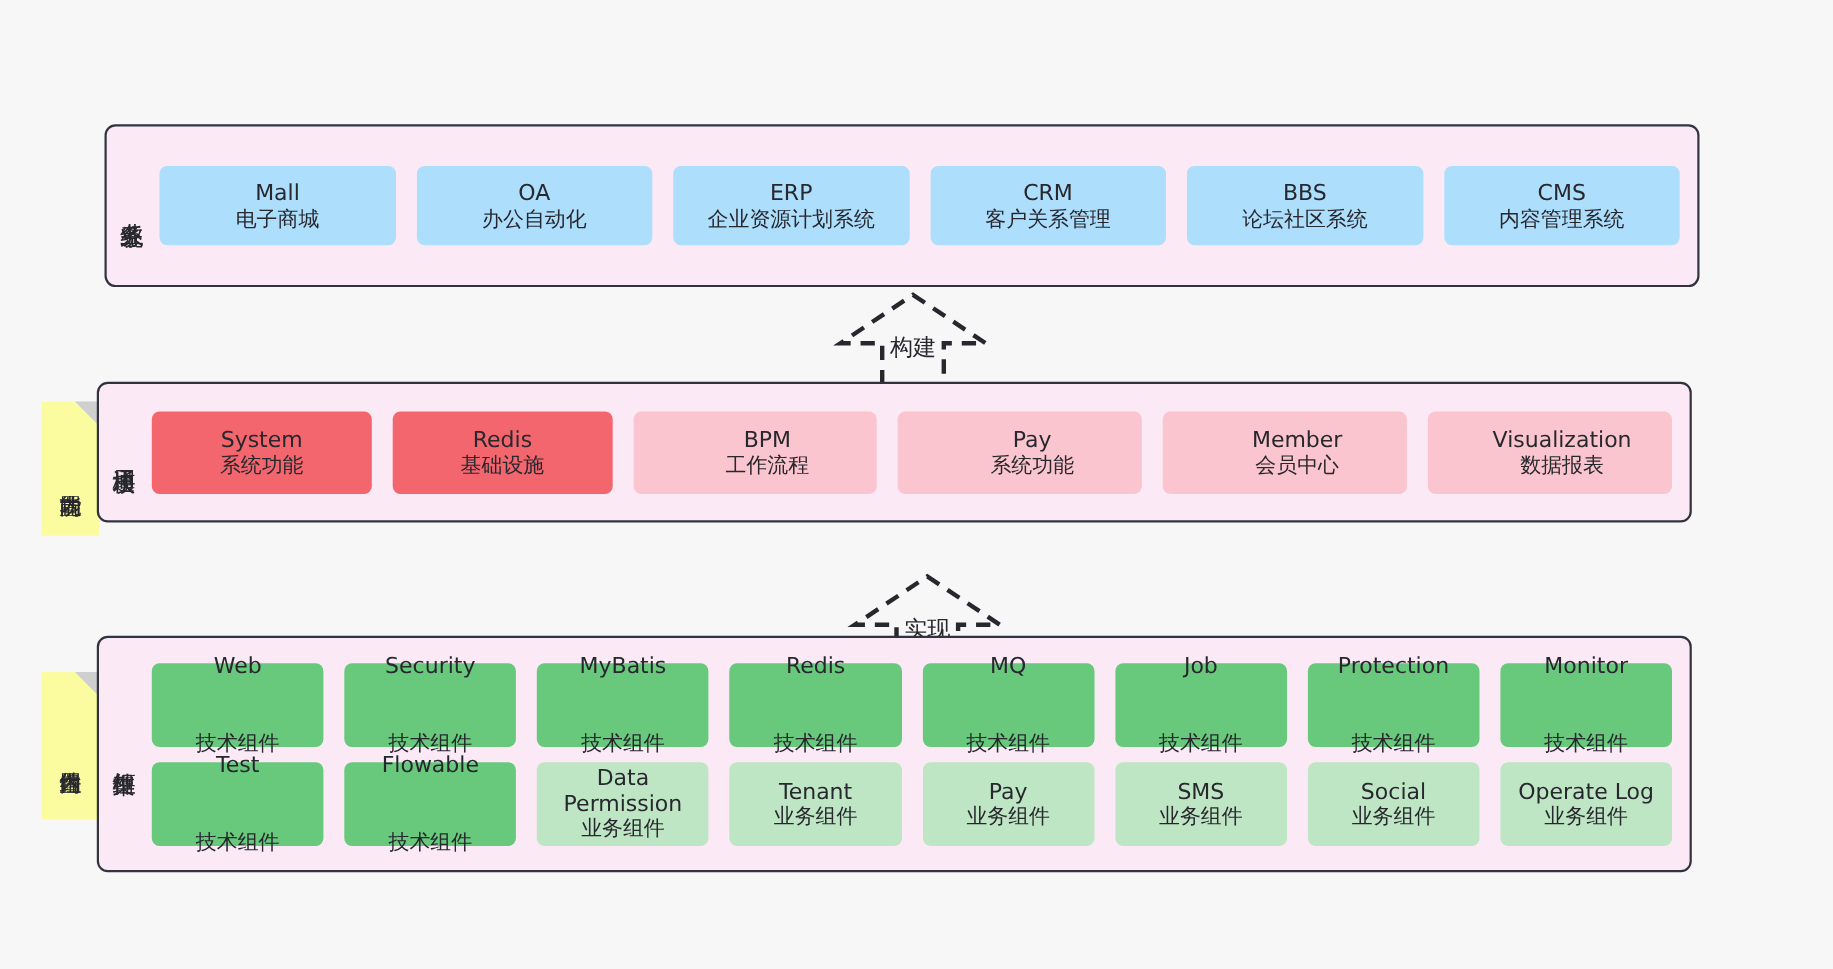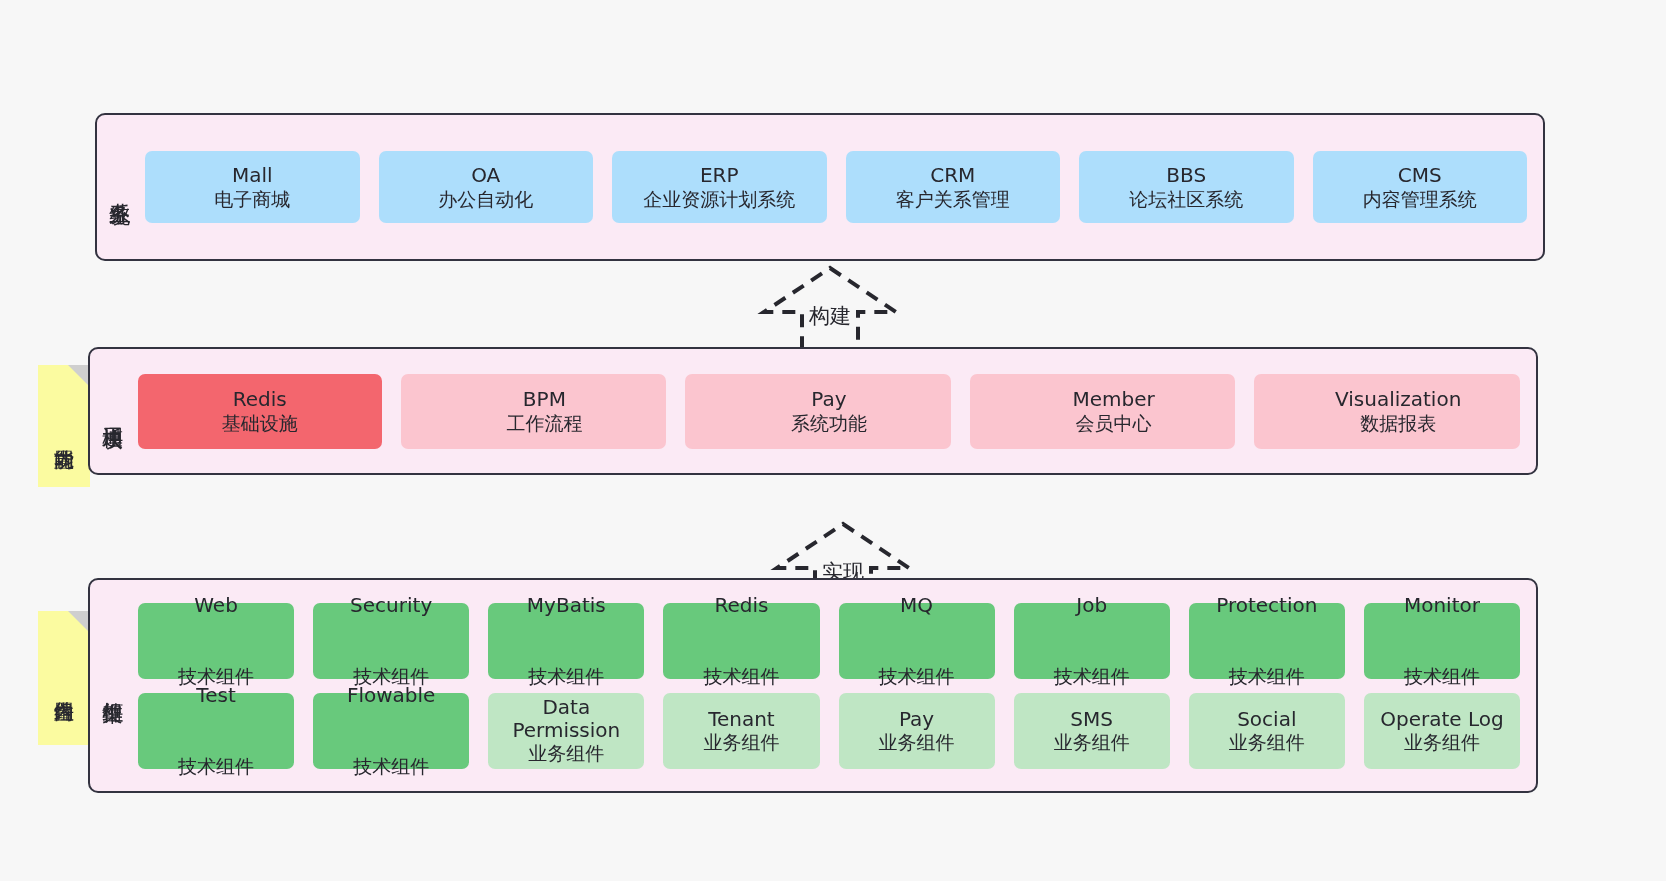--- a/index.html
+++ b/index.html
@@ -165,20 +165,24 @@
   <div class="sticky" style="left:38px; top:365px; height:122px;">
     <div class="fold"></div>
     <span>内置功能</span>
   </div>
 
   <div class="band" id="band-1" style="left:88px; top:347px; width:1450px; height:128px;">
     <div class="band-label">通用模块</div>
     <div class="band-body">
       <div class="row">
         <div class="card c-red" style="height:75px">
+          <div class="t1">System</div>
+          <div class="t2">系统功能</div>
+        </div>
+        <div class="card c-red" style="height:75px">
           <div class="t1">Redis</div>
           <div class="t2">基础设施</div>
         </div>
         <div class="card c-pink" style="height:75px">
           <div class="t1">BPM</div>
           <div class="t2">工作流程</div>
         </div>
         <div class="card c-pink" style="height:75px">
           <div class="t1">Pay</div>
           <div class="t2">系统功能</div>

